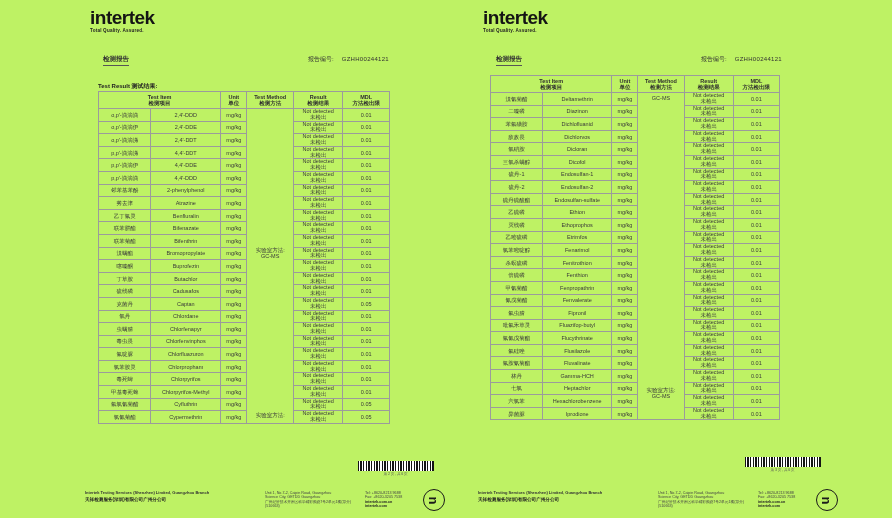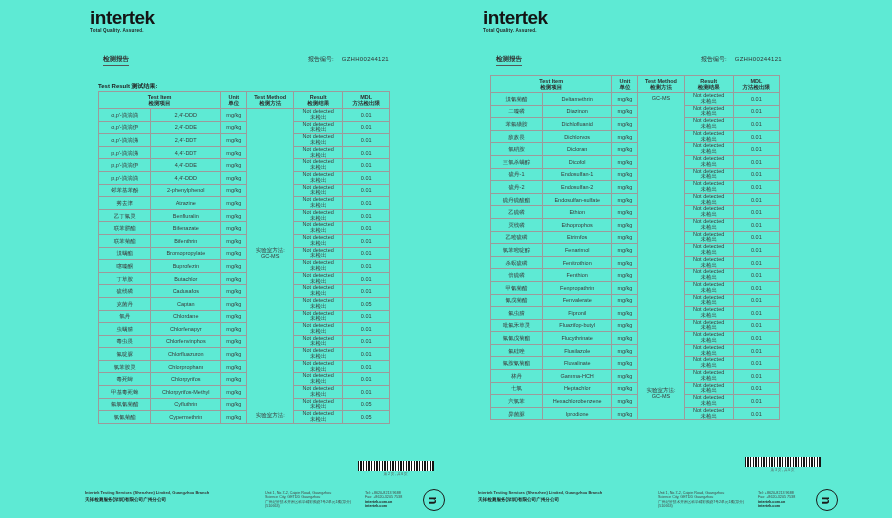--- a/index.html
+++ b/index.html
@@ -1,18 +1,18 @@
 <!DOCTYPE html>
 <html><head>
 <meta charset="utf-8">
 <style>
   * { margin:0; padding:0; box-sizing:border-box; }
   html,body { background:#ffffff; }
   body { font-family:"Liberation Sans", sans-serif; color:#3a3a3a; }
-  #canvas { position:relative; width:892px; height:518px; background:#5eead4; overflow:hidden; }
+  #canvas { position:relative; width:892px; height:518px; background:#bef264; overflow:hidden; }
 
   .page { position:absolute; top:0; height:518px; background:transparent; }
   .p0 { left:85px;  width:362px; }
   .p1 { left:478px; width:370px; }
 
   
   .logo-block { position:absolute; top:8px; left:5px; }
   .logo-text { font-size:19px; font-weight:800; letter-spacing:-0.5px; color:#141414; line-height:19px; }
   .logo-tagline { font-size:4.6px; font-weight:bold; color:#222; margin-top:1px; letter-spacing:0.2px; }
 

